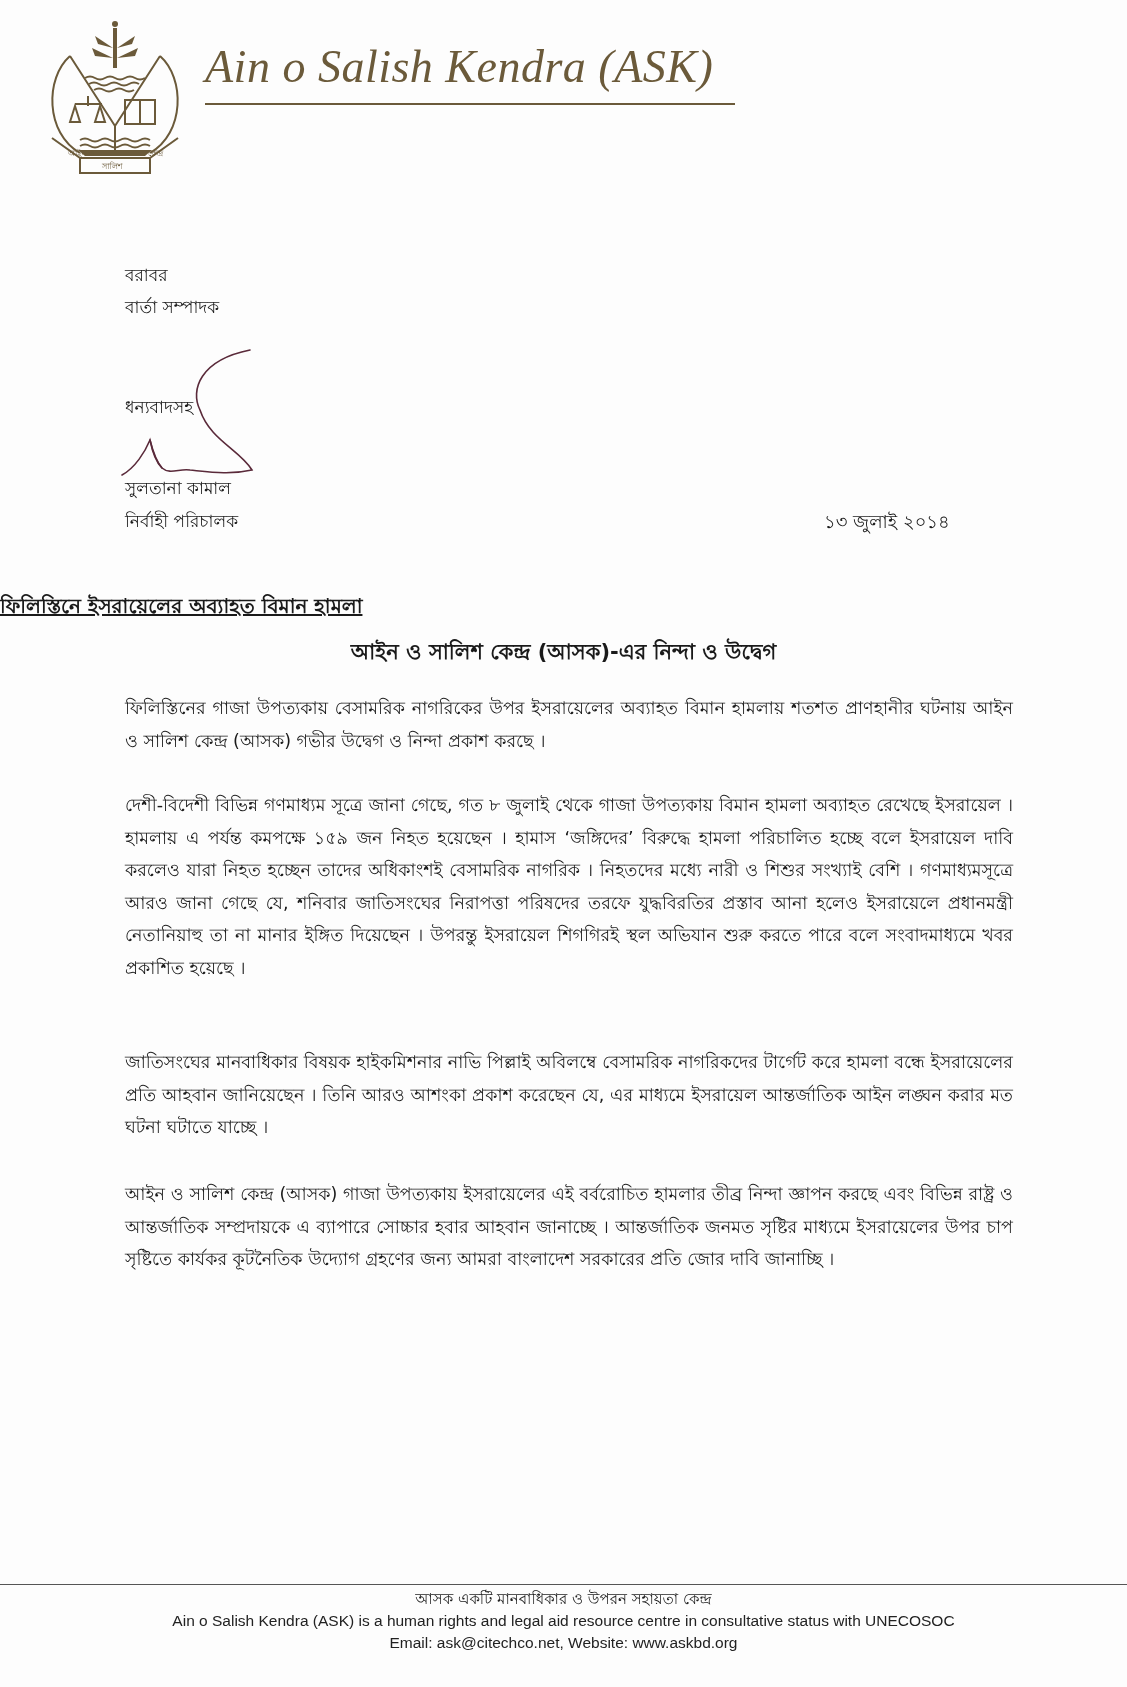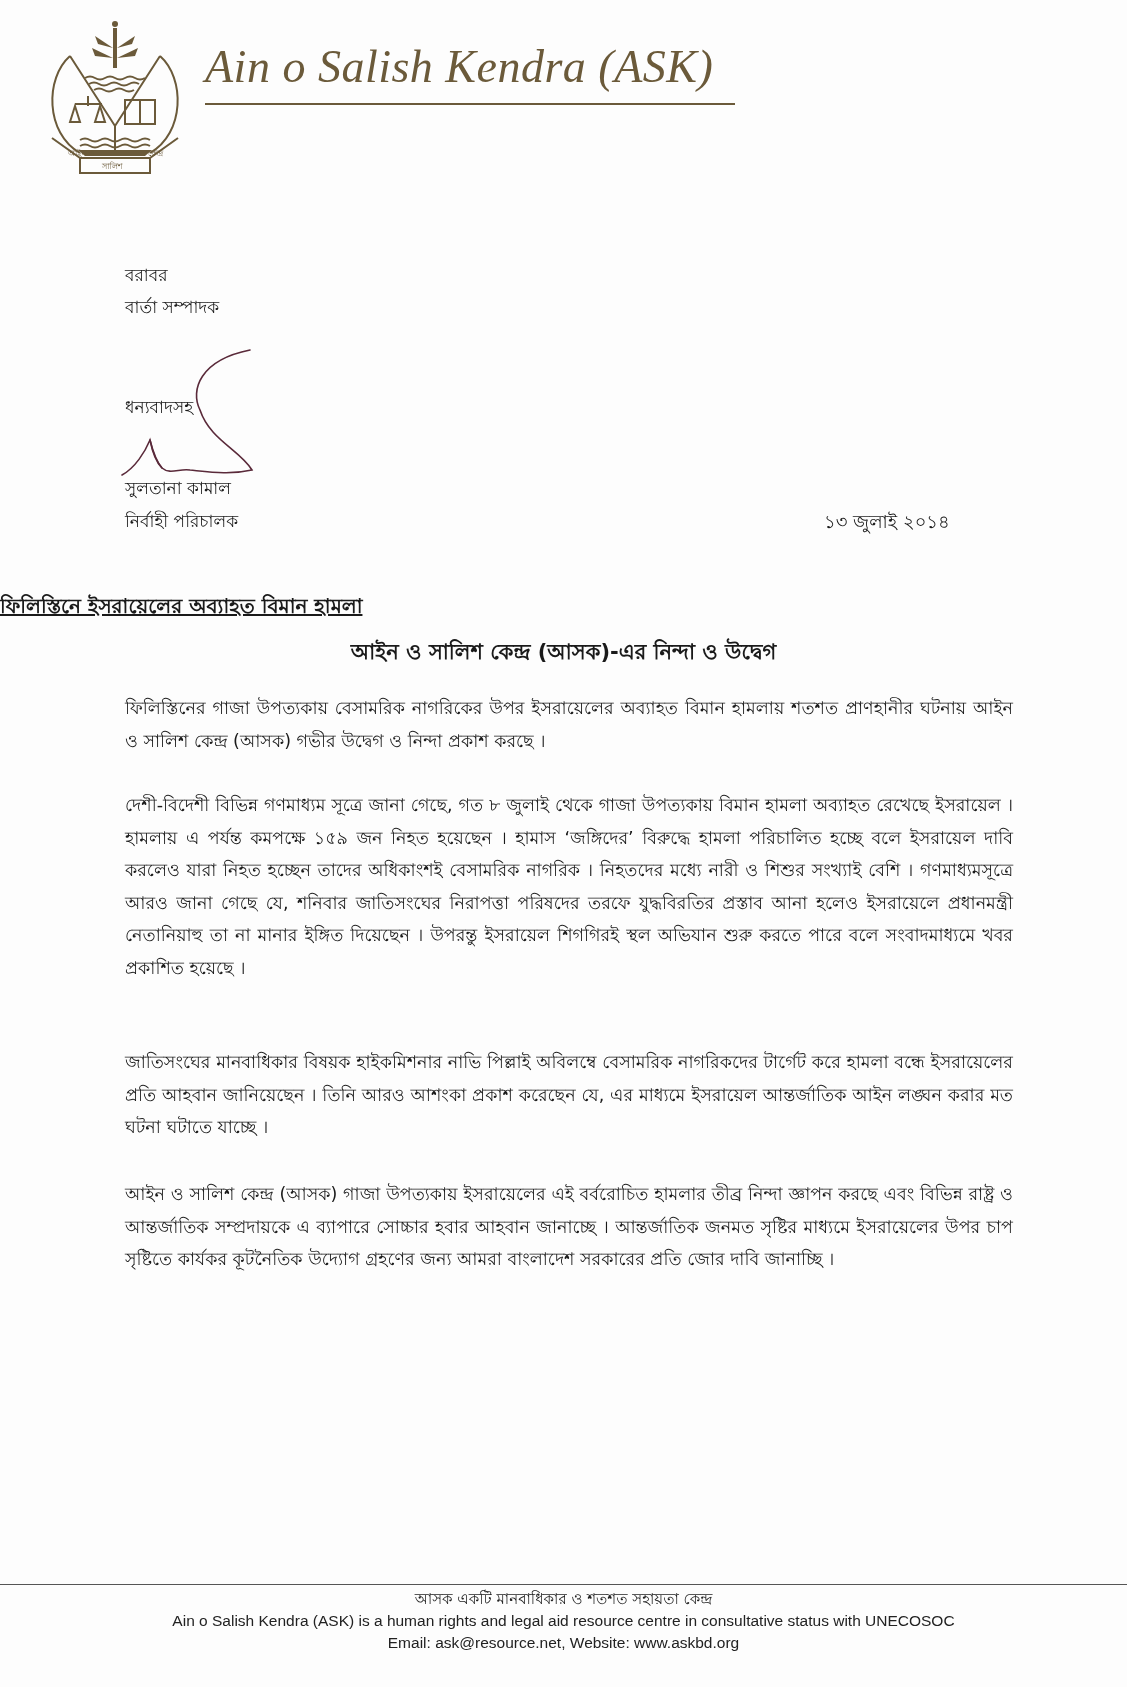--- a/index.html
+++ b/index.html
@@ -107,17 +107,17 @@
   <div class="title1">ফিলিস্তিনে ইসরায়েলের অব্যাহত বিমান হামলা</div>
   <div class="title2">আইন ও সালিশ কেন্দ্র (আসক)-এর নিন্দা ও উদ্বেগ</div>
 
   <p class="para" style="top:692px">ফিলিস্তিনের গাজা উপত্যকায় বেসামরিক নাগরিকের উপর ইসরায়েলের অব্যাহত বিমান হামলায় শতশত প্রাণহানীর ঘটনায় আইন ও সালিশ কেন্দ্র (আসক) গভীর উদ্বেগ ও নিন্দা প্রকাশ করছে ।</p>
   <p class="para" style="top:789px">দেশী-বিদেশী বিভিন্ন গণমাধ্যম সূত্রে জানা গেছে, গত ৮ জুলাই থেকে গাজা উপত্যকায় বিমান হামলা অব্যাহত রেখেছে ইসরায়েল । হামলায় এ পর্যন্ত কমপক্ষে ১৫৯ জন নিহত হয়েছেন । হামাস ‘জঙ্গিদের’ বিরুদ্ধে হামলা পরিচালিত হচ্ছে বলে ইসরায়েল দাবি করলেও যারা নিহত হচ্ছেন তাদের অধিকাংশই বেসামরিক নাগরিক । নিহতদের মধ্যে নারী ও শিশুর সংখ্যাই বেশি । গণমাধ্যমসূত্রে আরও জানা গেছে যে, শনিবার জাতিসংঘের নিরাপত্তা পরিষদের তরফে যুদ্ধবিরতির প্রস্তাব আনা হলেও ইসরায়েলে প্রধানমন্ত্রী নেতানিয়াহু তা না মানার ইঙ্গিত দিয়েছেন । উপরন্তু ইসরায়েল শিগগিরই স্থল অভিযান শুরু করতে পারে বলে সংবাদমাধ্যমে খবর প্রকাশিত হয়েছে ।</p>
   <p class="para" style="top:1046px">জাতিসংঘের মানবাধিকার বিষয়ক হাইকমিশনার নাভি পিল্লাই অবিলম্বে বেসামরিক নাগরিকদের টার্গেট করে হামলা বন্ধে ইসরায়েলের প্রতি আহবান জানিয়েছেন । তিনি আরও আশংকা প্রকাশ করেছেন যে, এর মাধ্যমে ইসরায়েল আন্তর্জাতিক আইন লঙ্ঘন করার মত ঘটনা ঘটাতে যাচ্ছে ।</p>
   <p class="para" style="top:1178px">আইন ও সালিশ কেন্দ্র (আসক) গাজা উপত্যকায় ইসরায়েলের এই বর্বরোচিত হামলার তীব্র নিন্দা জ্ঞাপন করছে এবং বিভিন্ন রাষ্ট্র ও আন্তর্জাতিক সম্প্রদায়কে এ ব্যাপারে সোচ্চার হবার আহবান জানাচ্ছে । আন্তর্জাতিক জনমত সৃষ্টির মাধ্যমে ইসরায়েলের উপর চাপ সৃষ্টিতে কার্যকর কূটনৈতিক উদ্যোগ গ্রহণের জন্য আমরা বাংলাদেশ সরকারের প্রতি জোর দাবি জানাচ্ছি ।</p>
 
   <div class="footer-rule"></div>
   <div class="footer">
-    <div class="fl fl-bn">আসক একটি মানবাধিকার ও শতশত সহায়তা কেন্দ্র</div>
+    <div class="fl fl-bn">আসক একটি মানবাধিকার ও উপরন সহায়তা কেন্দ্র</div>
     <div class="fl">Ain o Salish Kendra (ASK) is a human rights and legal aid resource centre in consultative status with UNECOSOC</div>
-    <div class="fl">Email: ask@resource.net, Website: www.askbd.org</div>
+    <div class="fl">Email: ask@citechco.net, Website: www.askbd.org</div>
   </div>
 </div>
 
 </body></html>

